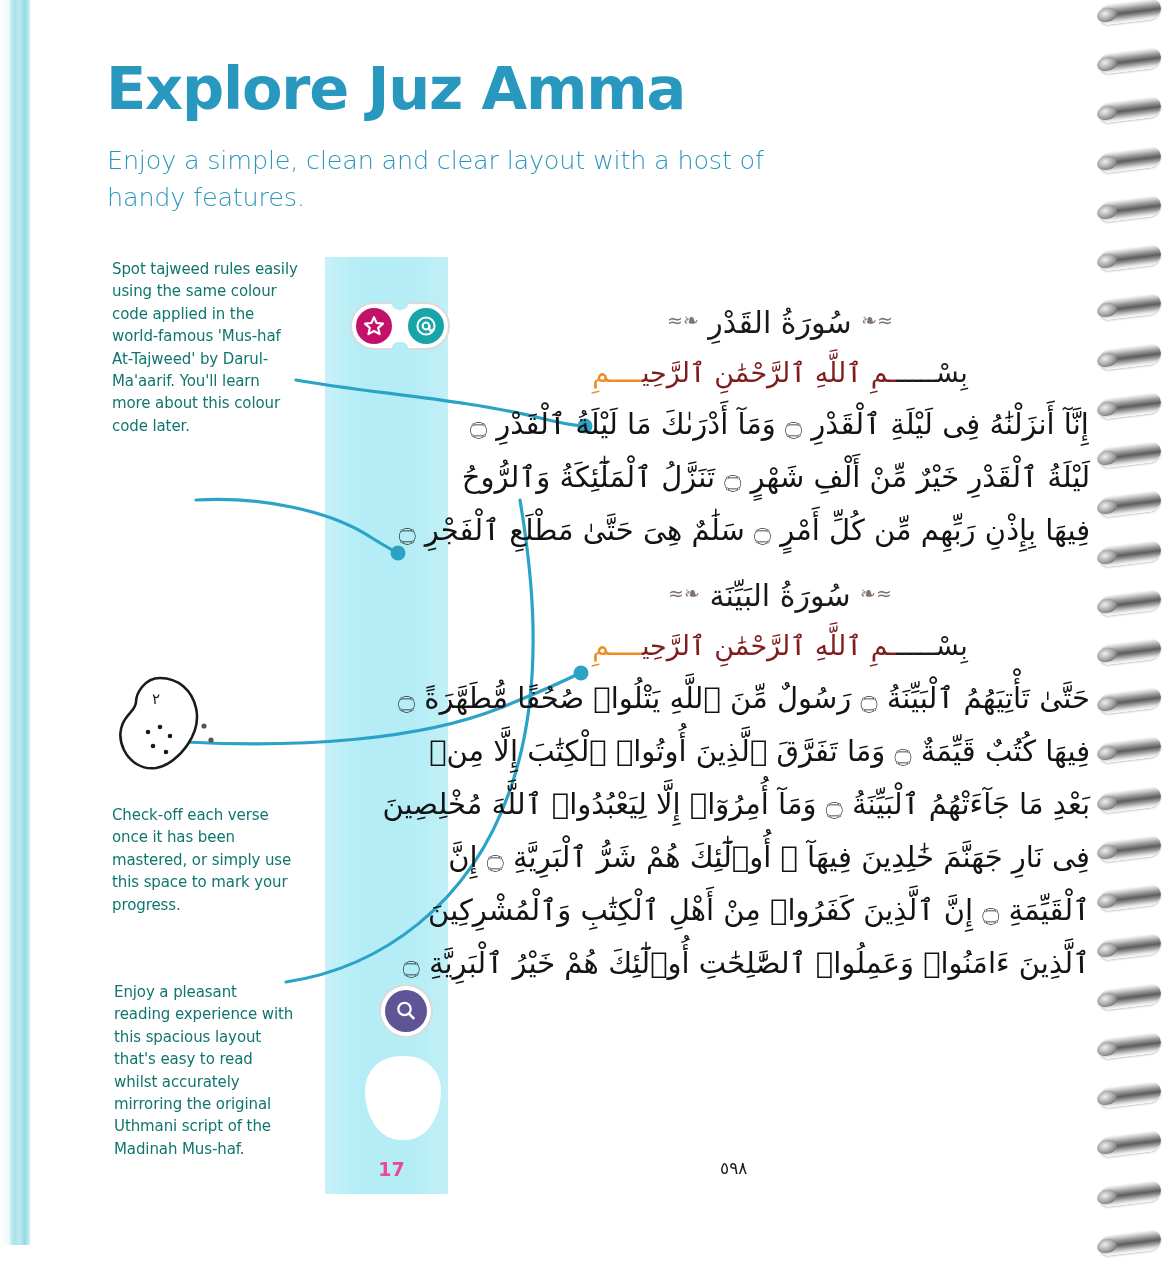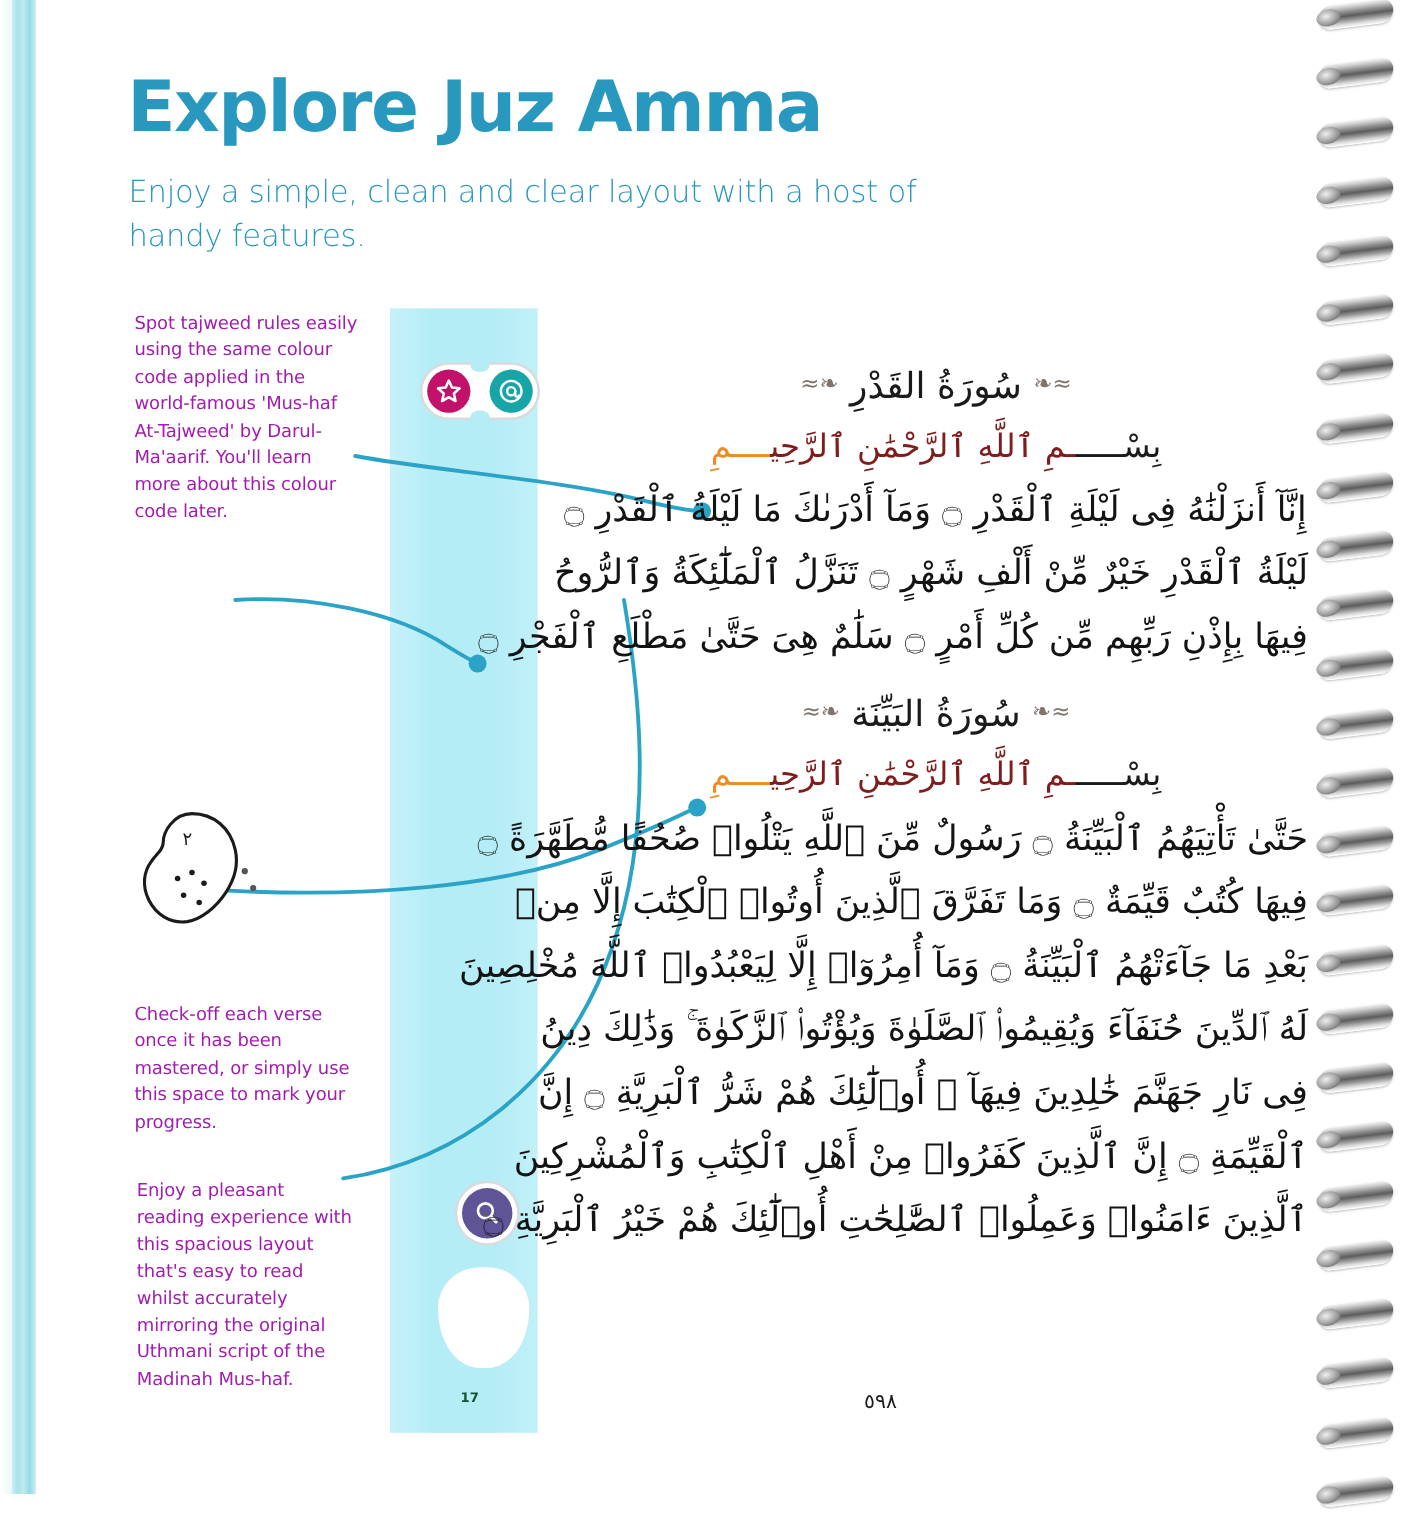--- a/index.html
+++ b/index.html
@@ -82,28 +82,28 @@
     font-family: "DejaVu Sans", sans-serif;
     font-weight: 300;
     letter-spacing: -0.2px;
   }
 
   
   .note {
     position: absolute;
     font-size: 15px;
     line-height: 22.4px;
-    color: #a21caf;
+    color: #0f766e;
     font-family: "DejaVu Sans", sans-serif;
     letter-spacing: -0.1px;
     white-space: pre-line;
   }
   #note-tajweed  { left: 112px; top: 258px; width: 186px; }
   #note-record   { left: 112px; top: 494px; width: 186px; }
-  #note-checkoff { left: 112px; top: 804px; width: 180px; margin-top: 30px; }
+  #note-checkoff { left: 112px; top: 804px; width: 180px; }
   #note-reading  { left: 114px; top: 981px; width: 180px; }
 
   
   .panel {
     position: absolute;
     left: 325px;
     top: 257px;
     width: 123px;
     height: 937px;
     background: #b5edf6;
@@ -172,23 +172,23 @@
     height: 84px;
     background: #ffffff;
     border-radius: 46% 46% 46% 46% / 40% 40% 58% 58%;
   }
   .panel-pageno {
     position: absolute;
     left: 325px;
     top: 1158px;
     width: 133px;
     text-align: center;
-    font-size: 11px;
+    font-size: 19px;
     font-weight: bold;
-    color: #14532d;
+    color: #ec4899;
     font-family: "DejaVu Sans", sans-serif;
   }
 
   
   .teardrop { position:absolute; left:108px; top:674px; width:110px; height:108px; }
 
   
   .connectors { position: absolute; left: 0; top: 0; width: 1169px; height: 1280px; pointer-events: none; }
 
   
@@ -372,21 +372,20 @@
       <span>سُورَةُ البَيِّنَة</span>
       <span class="orn">❧≈</span>
     </div>
     <div class="basmala">
       <span>بِسْـــــ</span><span class="teal">ـمِ ٱللَّهِ ٱلرَّحْمَٰنِ ٱلرَّحِي</span><span class="orange">ــــمِ</span>
     </div>
 
     <div class="aya-line">حَتَّىٰ تَأْتِيَهُمُ ٱلْبَيِّنَةُ ۝ رَسُولٌ مِّنَ ٱللَّهِ يَتْلُوا۟ صُحُفًا مُّطَهَّرَةً ۝</div>
     <div class="aya-line">فِيهَا كُتُبٌ قَيِّمَةٌ ۝ وَمَا تَفَرَّقَ ٱلَّذِينَ أُوتُوا۟ ٱلْكِتَٰبَ إِلَّا مِنۢ</div>
     <div class="aya-line">بَعْدِ مَا جَآءَتْهُمُ ٱلْبَيِّنَةُ ۝ وَمَآ أُمِرُوٓا۟ إِلَّا لِيَعْبُدُوا۟ ٱللَّهَ مُخْلِصِينَ</div>
-    <div class="aya-line">لَهُ ٱلدِّينَ حُنَفَآءَ وَيُقِيمُوا۟ ٱلصَّلَوٰةَ وَيُؤْتُوا۟ ٱلزَّكَوٰةَ ۚ وَذَٰلِكَ دِينُ</div>
     <div class="aya-line">فِى نَارِ جَهَنَّمَ خَٰلِدِينَ فِيهَآ ۚ أُو۟لَٰٓئِكَ هُمْ شَرُّ ٱلْبَرِيَّةِ ۝ إِنَّ</div>
     <div class="aya-line">ٱلْقَيِّمَةِ ۝ إِنَّ ٱلَّذِينَ كَفَرُوا۟ مِنْ أَهْلِ ٱلْكِتَٰبِ وَٱلْمُشْرِكِينَ</div>
     <div class="aya-line">ٱلَّذِينَ ءَامَنُوا۟ وَعَمِلُوا۟ ٱلصَّٰلِحَٰتِ أُو۟لَٰٓئِكَ هُمْ خَيْرُ ٱلْبَرِيَّةِ ۝</div>
   </div>
 
   <div class="arabic-pageno">٥٩٨</div>
 
 </div>
 
 </body></html>

